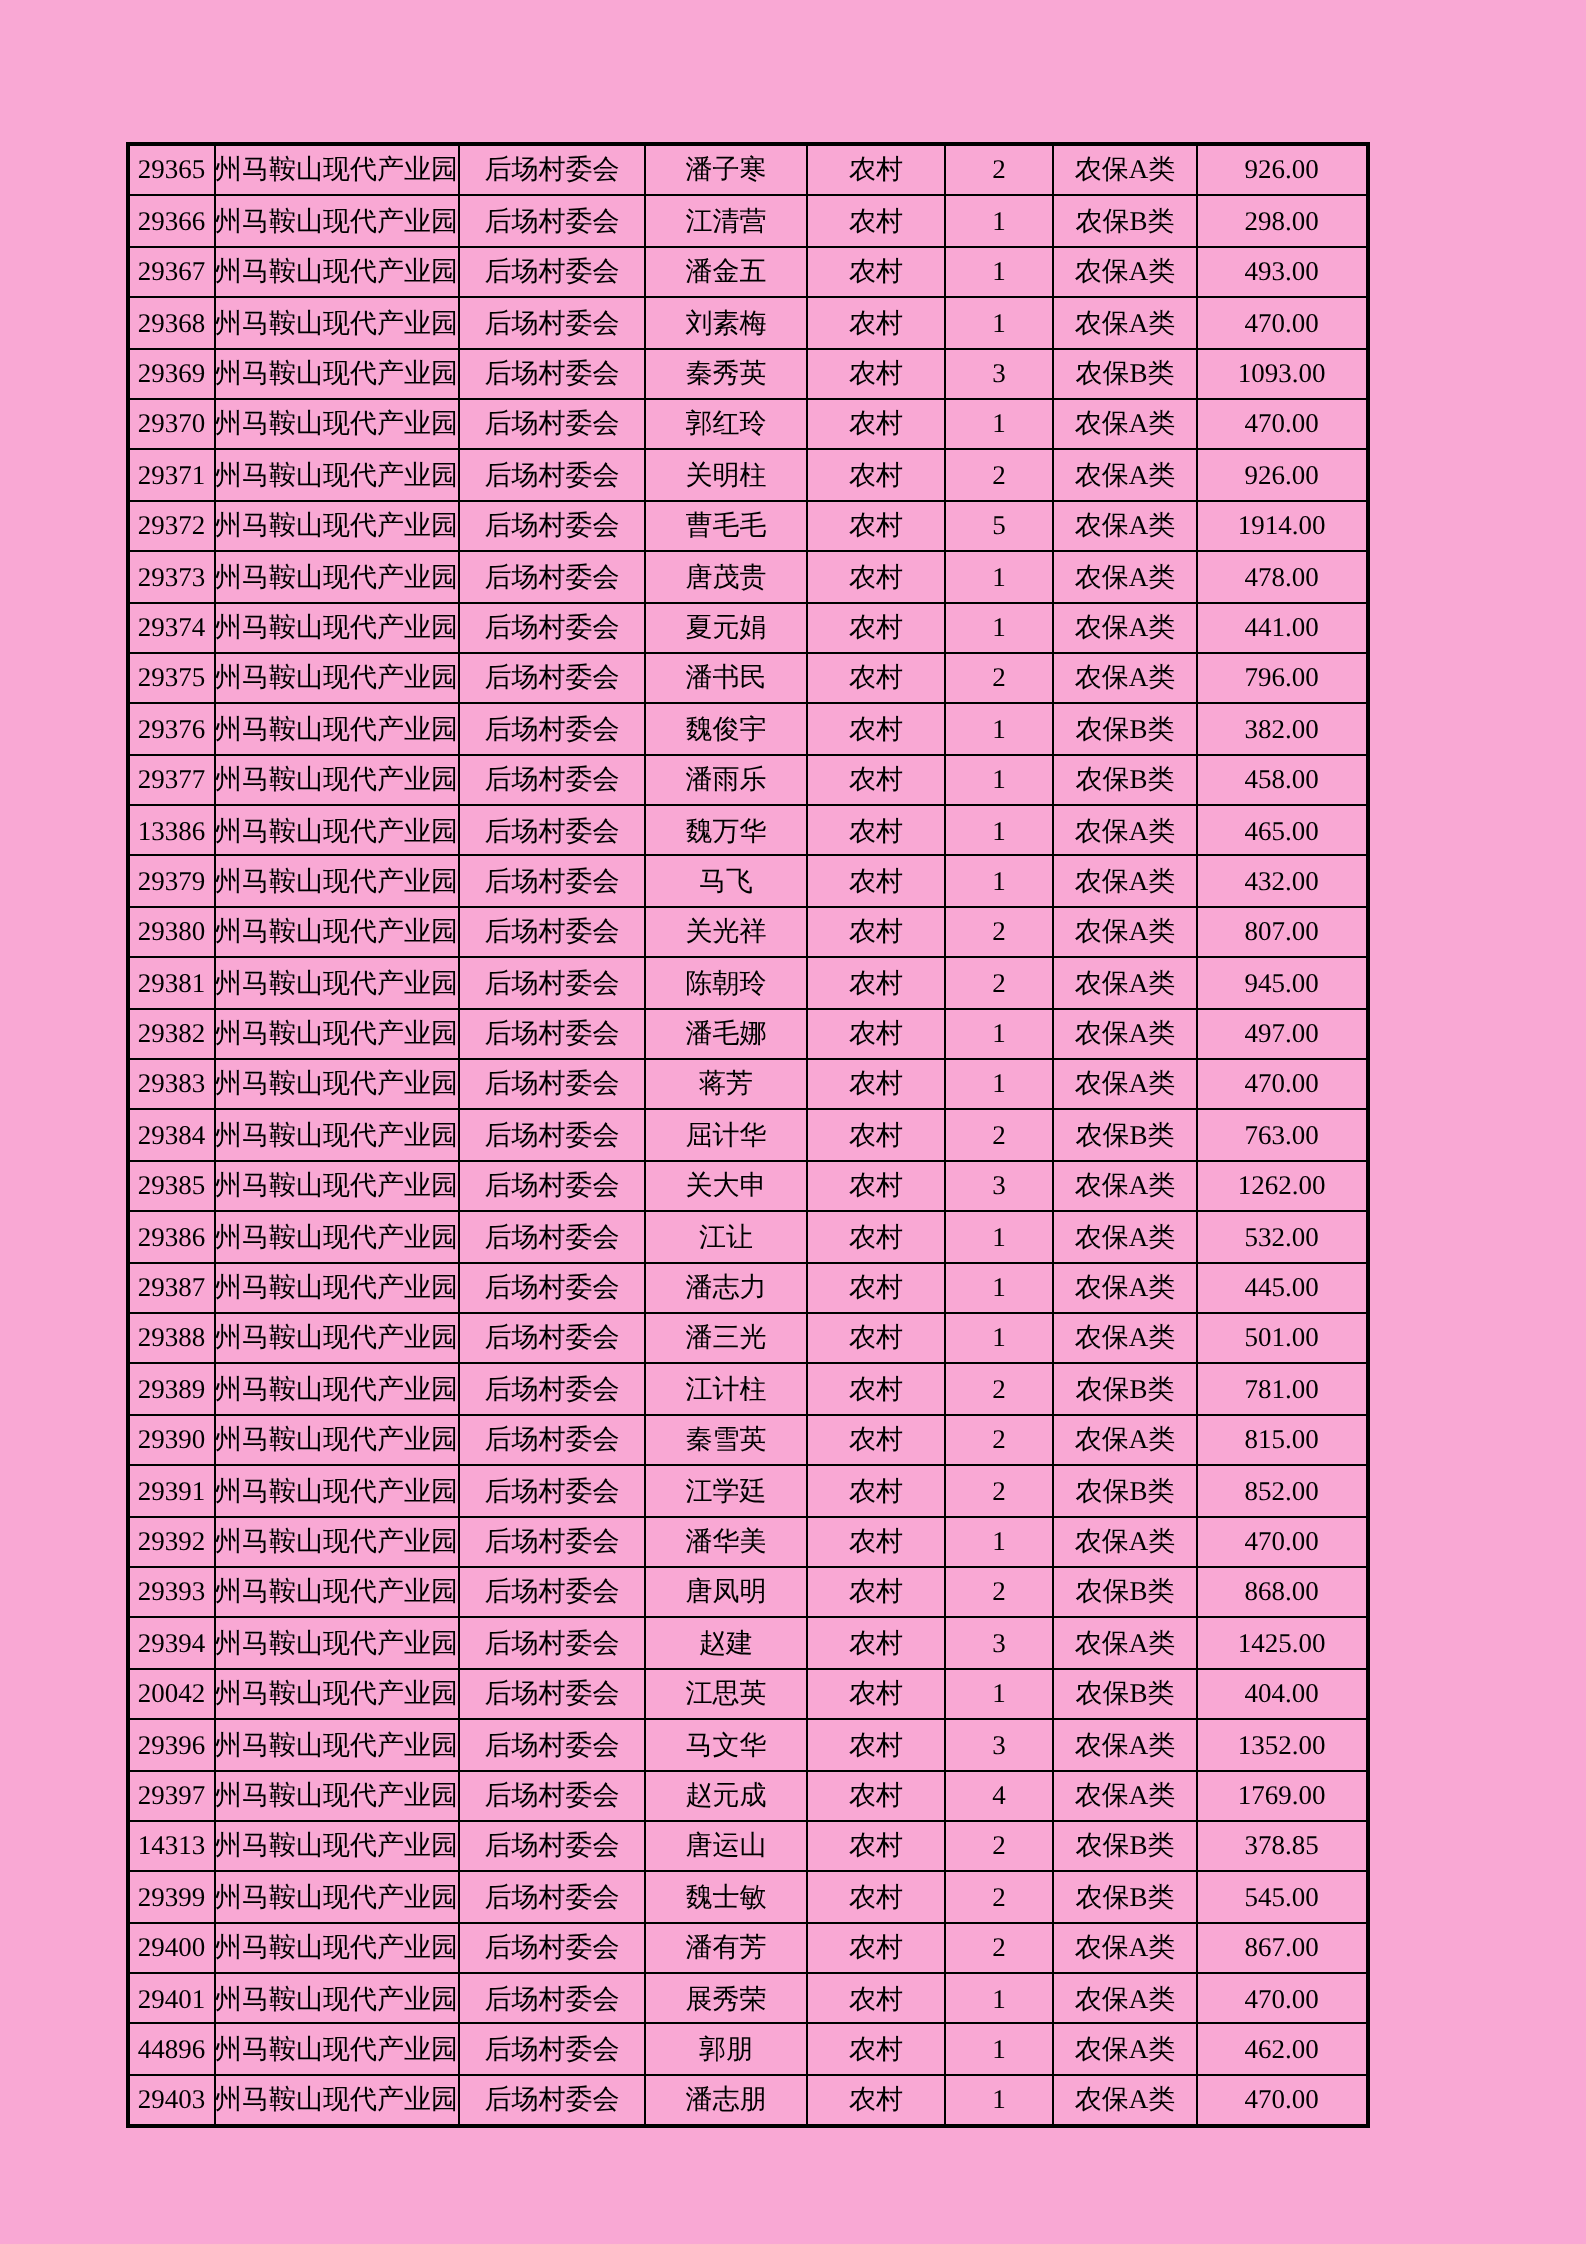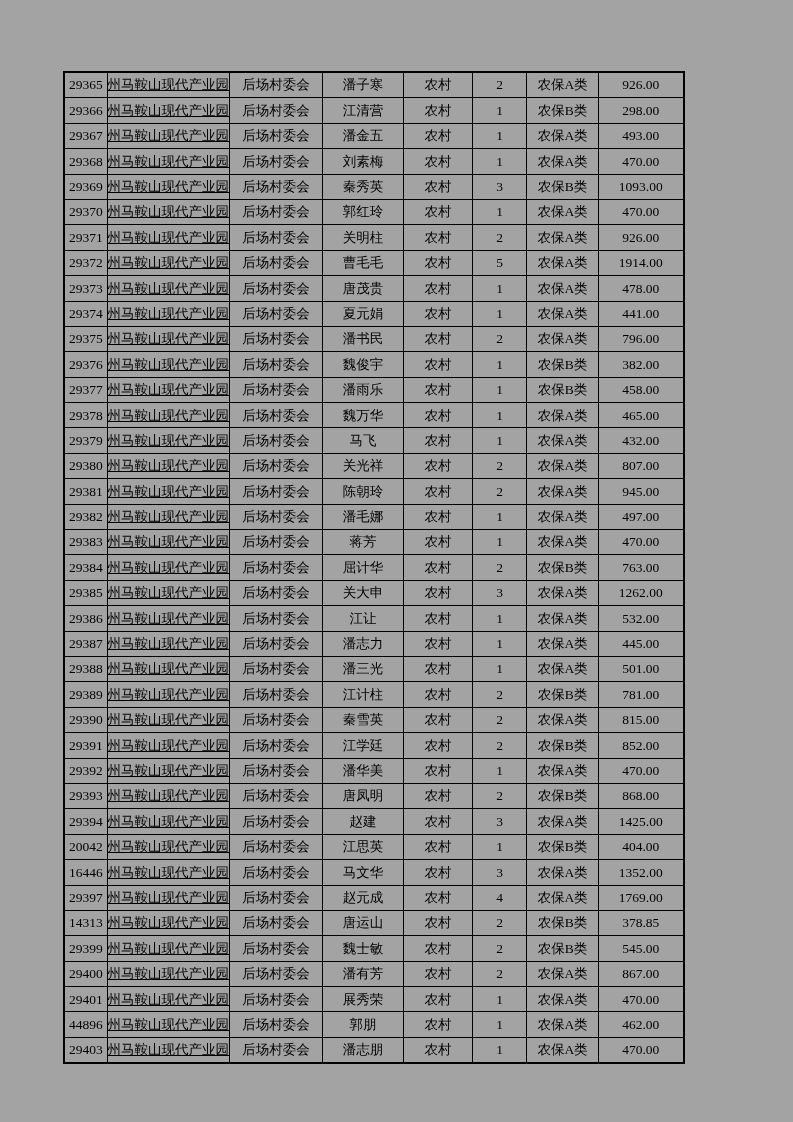--- a/index.html
+++ b/index.html
@@ -5,21 +5,21 @@
   html, body {
     margin: 0;
     padding: 0;
     background: #ffffff;
     font-family: "Liberation Serif", "DejaVu Serif", serif;
   }
   .page {
     position: relative;
     width: 793px;
     height: 1122px;
-    background: #a3a3a3;
+    background: #f9a8d4;
     overflow: hidden;
   }
   table.grid {
     position: absolute;
     left: 63px;
     top: 71px;
     border-collapse: collapse;
     table-layout: fixed;
     border: 2px solid #000000;
   }
@@ -35,21 +35,20 @@
     justify-content: center;
     font-size: 13.5px;
     line-height: 1;
     color: #000000;
     white-space: nowrap;
     overflow: hidden;
   }
   .clip .txt {
     display: inline-block;
     white-space: nowrap;
-    text-decoration: underline;
   }
 </style>
 </head>
 <body>
 
 <div class="page">
   <table class="grid">
     <colgroup>
       <col style="width:43px">
       <col style="width:114px">
@@ -604,21 +603,21 @@
           </td>
         <td>
             <div class="c">
               <span class="txt">458.00</span>
             </div>
           </td>
       </tr>
         <tr>
         <td>
             <div class="c">
-              <span class="txt">29378</span>
+              <span class="txt">13386</span>
             </div>
           </td>
         <td>
             <div class="c clip">
               <span class="txt">州马鞍山现代产业园</span>
             </div>
           </td>
         <td>
             <div class="c">
               <span class="txt">后场村委会</span>
@@ -1360,21 +1359,21 @@
           </td>
         <td>
             <div class="c">
               <span class="txt">404.00</span>
             </div>
           </td>
       </tr>
         <tr>
         <td>
             <div class="c">
-              <span class="txt">16446</span>
+              <span class="txt">29396</span>
             </div>
           </td>
         <td>
             <div class="c clip">
               <span class="txt">州马鞍山现代产业园</span>
             </div>
           </td>
         <td>
             <div class="c">
               <span class="txt">后场村委会</span>

